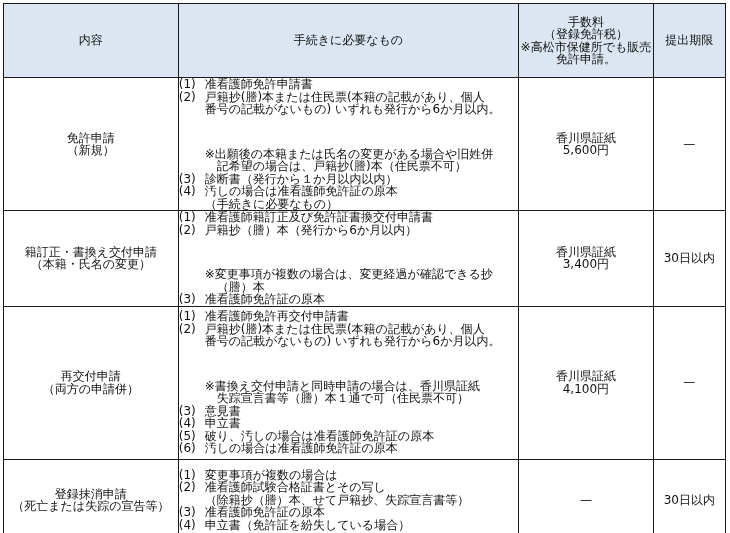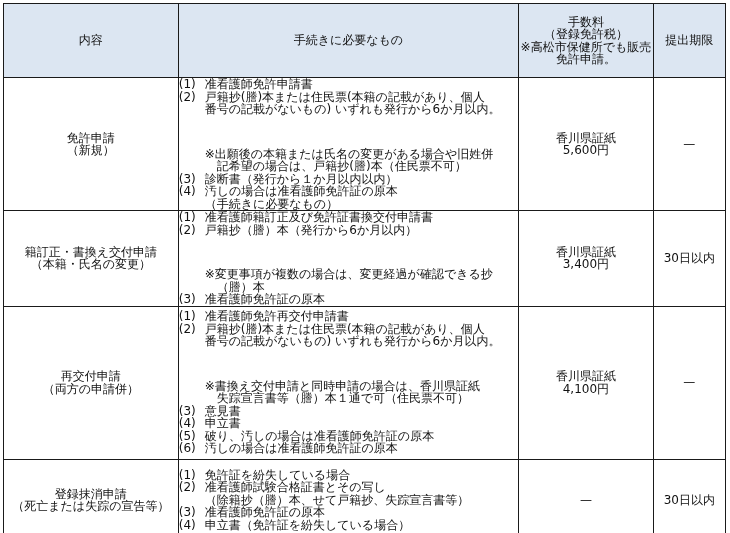--- a/index.html
+++ b/index.html
@@ -189,21 +189,21 @@
   </tr>
 
   <tr class="r4">
     <td class="center">
       <span class="line">登録抹消申請</span>
       <span class="line">（死亡または失踪の宣告等）</span>
     </td>
     <td class="items">
       <div class="item">
             <span class="num">(1)</span>
-            <span class="txt">免許証を紛失している場合</span>
+            <span class="txt">変更事項が複数の場合は</span>
           </div>
       <div class="item">
             <span class="num">(2)</span>
             <span class="txt">
               <span class="line">准看護師試験合格証書とその写し</span>
               <span class="line">（除籍抄（謄）本、せて戸籍抄、失踪宣言書等）</span>
             </span>
           </div>
       <div class="item">
             <span class="num">(3)</span>

